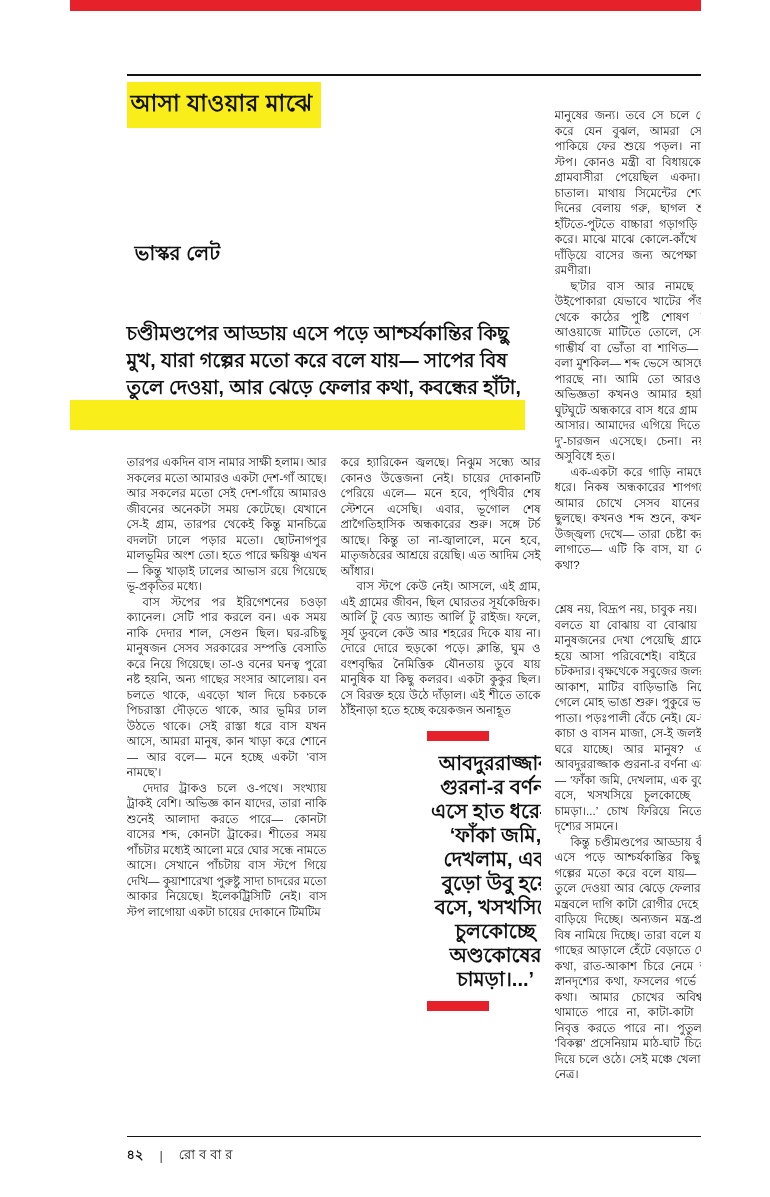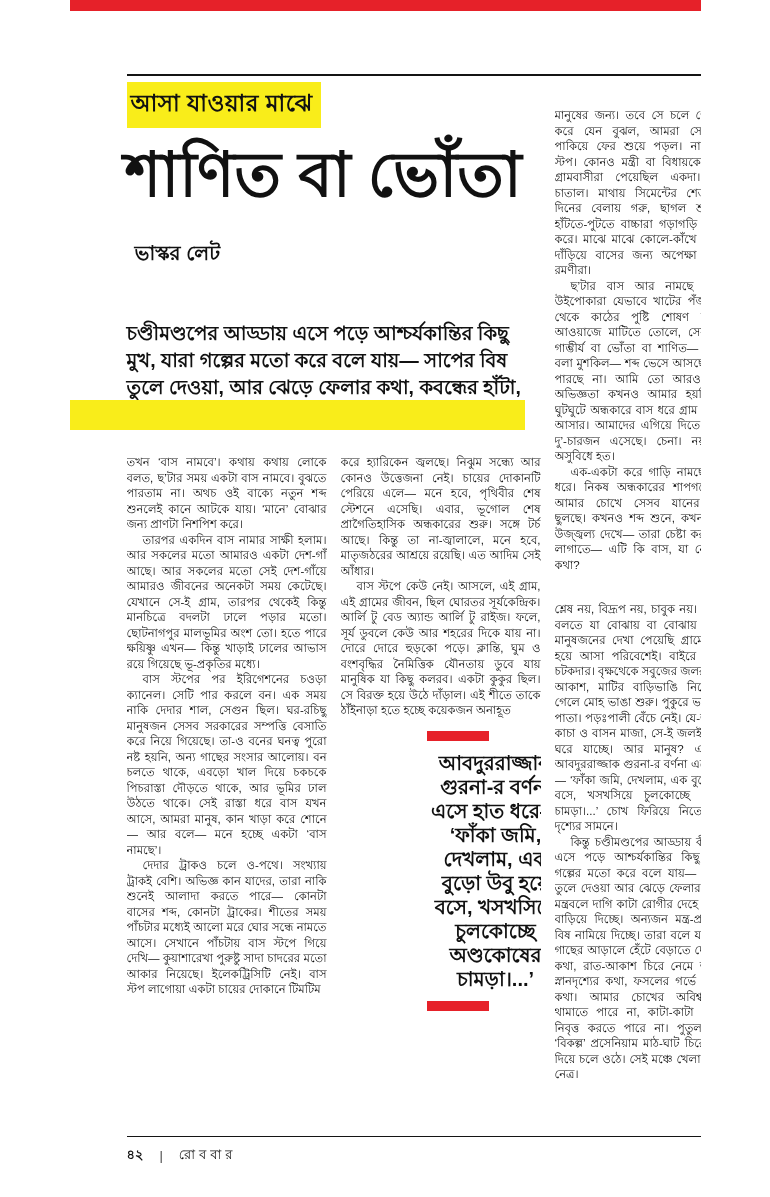--- a/index.html
+++ b/index.html
@@ -73,30 +73,28 @@
 <body>
 
 <div class="page">
 
   <div class="topbar"></div>
 
   <div class="header-rule"></div>
 
   <div class="section-label">আসা যাওয়ার মাঝে</div>
 
-  <h1 class="headline">শাণিত বা ভোঁতা</h1>
 
   <div class="author">ভাস্কর লেট</div>
 
   <div class="lead">চণ্ডীমণ্ডপের আড্ডায় এসে পড়ে আশ্চর্যকান্তির কিছু মুখ, যারা গল্পের মতো করে বলে যায়— সাপের বিষ তুলে দেওয়া, আর ঝেড়ে ফেলার কথা, কবন্ধের হাঁটা, রাতপরির স্নানদৃশ্য, জীবনের রসসঞ্চার-কলি।</div>
 
   <div class="yellow-bar"></div>
 
   <div class="bodycol col-left">
-      <p>তখন ‘বাস নামবে’। কথায় কথায় লোকে বলত, ছ’টার সময় একটা বাস নামবে। বুঝতে পারতাম না। অথচ ওই বাক্যে নতুন শব্দ শুনলেই কানে আটকে যায়। ‘মানে’ বোঝার জন্য প্রাণটা নিশপিশ করে।</p>
       <p>তারপর একদিন বাস নামার সাক্ষী হলাম। আর সকলের মতো আমারও একটা দেশ-গাঁ আছে। আর সকলের মতো সেই দেশ-গাঁয়ে আমারও জীবনের অনেকটা সময় কেটেছে। যেখানে সে-ই গ্রাম, তারপর থেকেই কিন্তু মানচিত্রে বদলটা ঢালে পড়ার মতো। ছোটনাগপুর মালভূমির অংশ তো। হতে পারে ক্ষয়িষ্ণু এখন— কিন্তু খাড়াই ঢালের আভাস রয়ে গিয়েছে ভূ-প্রকৃতির মধ্যে।</p>
       <p>বাস স্টপের পর ইরিগেশনের চওড়া ক্যানেল। সেটি পার করলে বন। এক সময় নাকি দেদার শাল, সেগুন ছিল। ঘর-রচিছু মানুষজন সেসব সরকারের সম্পত্তি বেসাতি করে নিয়ে গিয়েছে। তা-ও বনের ঘনত্ব পুরো নষ্ট হয়নি, অন্য গাছের সংসার আলোয়। বন চলতে থাকে, এবড়ো খাল দিয়ে চকচকে পিচরাস্তা দৌড়তে থাকে, আর ভূমির ঢাল উঠতে থাকে। সেই রাস্তা ধরে বাস যখন আসে, আমরা মানুষ, কান খাড়া করে শোনে— আর বলে— মনে হচ্ছে একটা ‘বাস নামছে’।</p>
       <p>দেদার ট্রাকও চলে ও-পথে। সংখ্যায় ট্রাকই বেশি। অভিজ্ঞ কান যাদের, তারা নাকি শুনেই আলাদা করতে পারে— কোনটা বাসের শব্দ, কোনটা ট্রাকের। শীতের সময় পাঁচটার মধ্যেই আলো মরে ঘোর সন্ধে নামতে আসে। সেখানে পাঁচটায় বাস স্টপে গিয়ে দেখি— কুয়াশারেখা পুরুষ্টু সাদা চাদরের মতো আকার নিয়েছে। ইলেকট্রিসিটি নেই। বাস স্টপ লাগোয়া একটা চায়ের দোকানে টিমটিম</p>
     </div>
 
   <div class="bodycol col-middle">
     <div>
         <p>করে হ্যারিকেন জ্বলছে। নিঝুম সন্ধ্যে আর কোনও উত্তেজনা নেই। চায়ের দোকানটি পেরিয়ে এলে— মনে হবে, পৃথিবীর শেষ স্টেশনে এসেছি। এবার, ভূগোল শেষ প্রাগৈতিহাসিক অন্ধকারের শুরু। সঙ্গে টর্চ আছে। কিন্তু তা না-জ্বালালে, মনে হবে, মাতৃজঠরের আশ্রয়ে রয়েছি। এত আদিম সেই আঁধার।</p>
         <p>বাস স্টপে কেউ নেই। আসলে, এই গ্রাম, এই গ্রামের জীবন, ছিল ঘোরতর সূর্যকেন্দ্রিক। আর্লি টু বেড অ্যান্ড আর্লি টু রাইজ। ফলে, সূর্য ডুবলে কেউ আর শহরের দিকে যায় না। দোরে দোরে হুড়কো পড়ে। ক্লান্তি, ঘুম ও বংশবৃদ্ধির নৈমিত্তিক যৌনতায় ডুবে যায় মানুষিক যা কিছু কলরব। একটা কুকুর ছিল। সে বিরক্ত হয়ে উঠে দাঁড়াল। এই শীতে তাকে ঠাঁইনাড়া হতে হচ্ছে কয়েকজন অনাহূত</p>
       </div>

